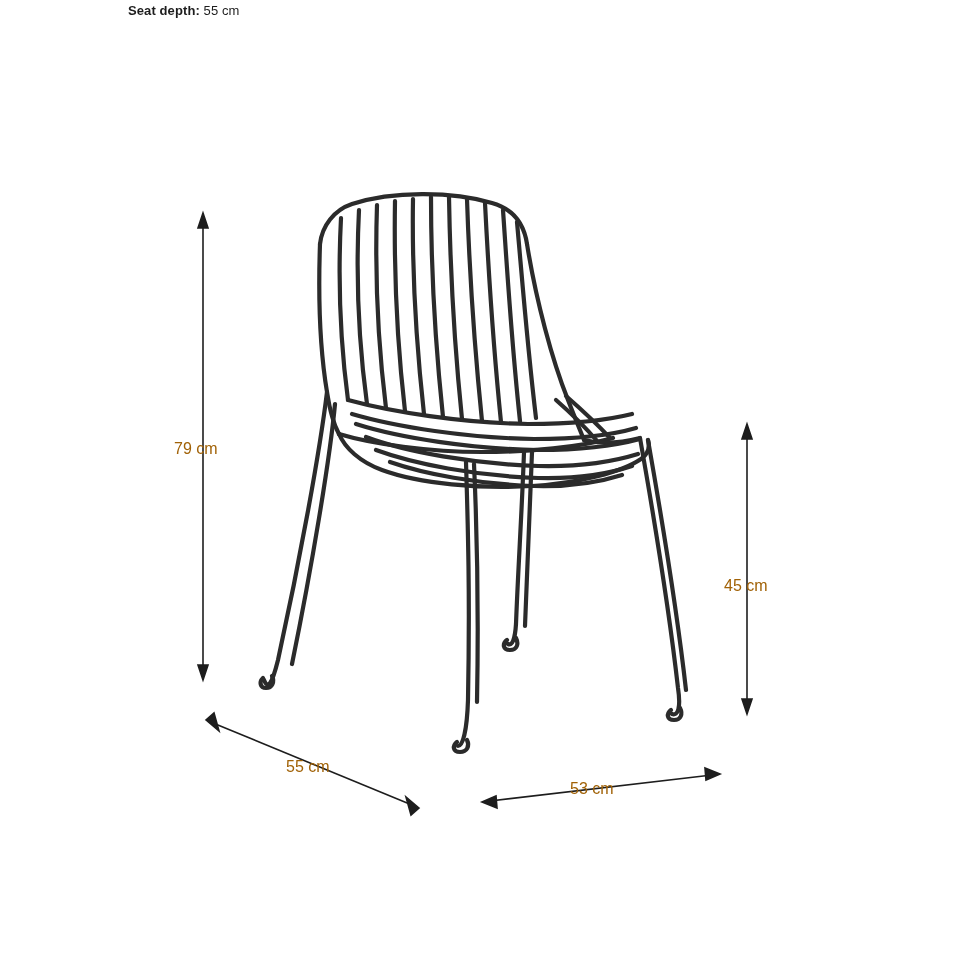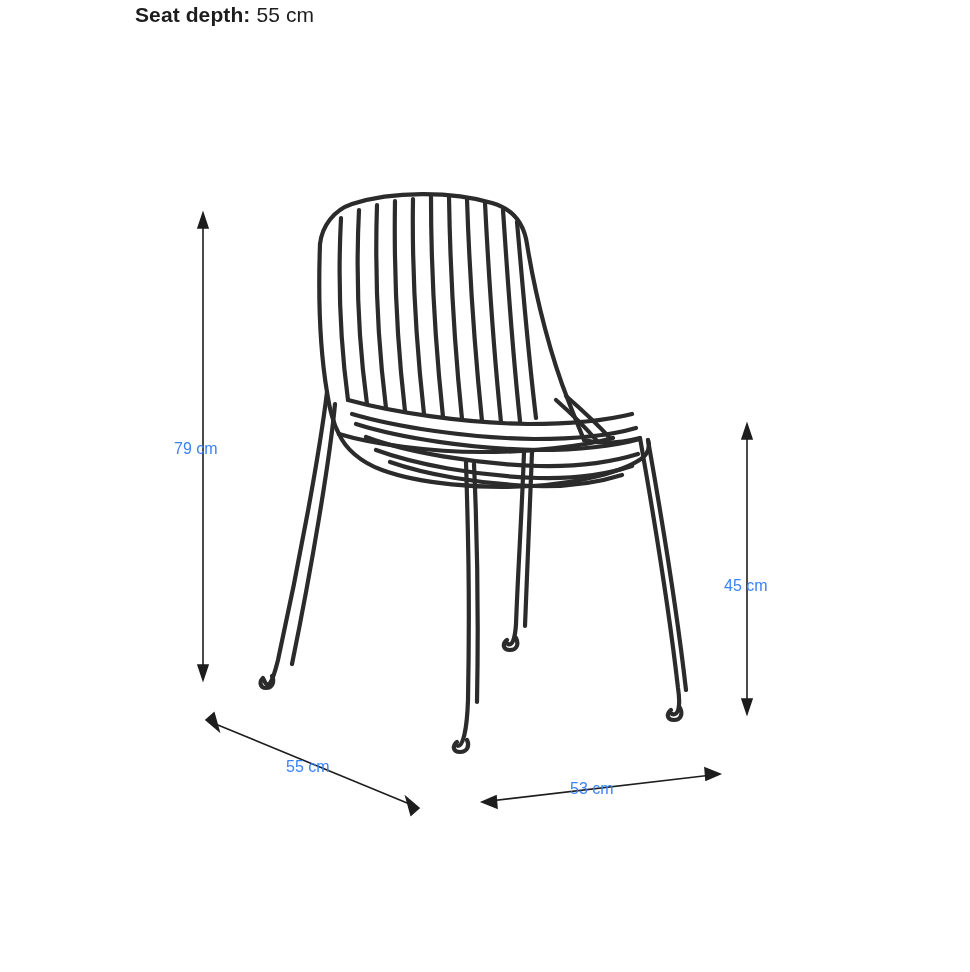--- a/index.html
+++ b/index.html
@@ -13,42 +13,42 @@
   }
   #page {
     position: relative;
     width: 970px;
     height: 972px;
     background: #ffffff;
     overflow: hidden;
   }
   .seat-depth-label {
     position: absolute;
-    left: 135px;
+    left: 128px;
     top: 3px;
-    font-size: 21px;
+    font-size: 13px;
     font-weight: bold;
     letter-spacing: 0.1px;
     color: #1d1d1d;
     white-space: nowrap;
   }
   .seat-depth-label .value {
     font-weight: normal;
   }
   #chair-svg {
     position: absolute;
     left: 0;
     top: 0;
     width: 970px;
     height: 972px;
   }
   .dim-label {
     position: absolute;
     font-size: 16px;
-    color: #3b82f6;
+    color: #a16207;
     white-space: nowrap;
   }
   .dim-h79 { left: 174px; top: 440px; }
   .dim-h45 { left: 724px; top: 561px; margin-top: 16px; }
   .dim-d55 { left: 286px; top: 758px; }
   .dim-w53 { left: 570px; top: 780px; }
 </style>
 </head>
 <body>
 

